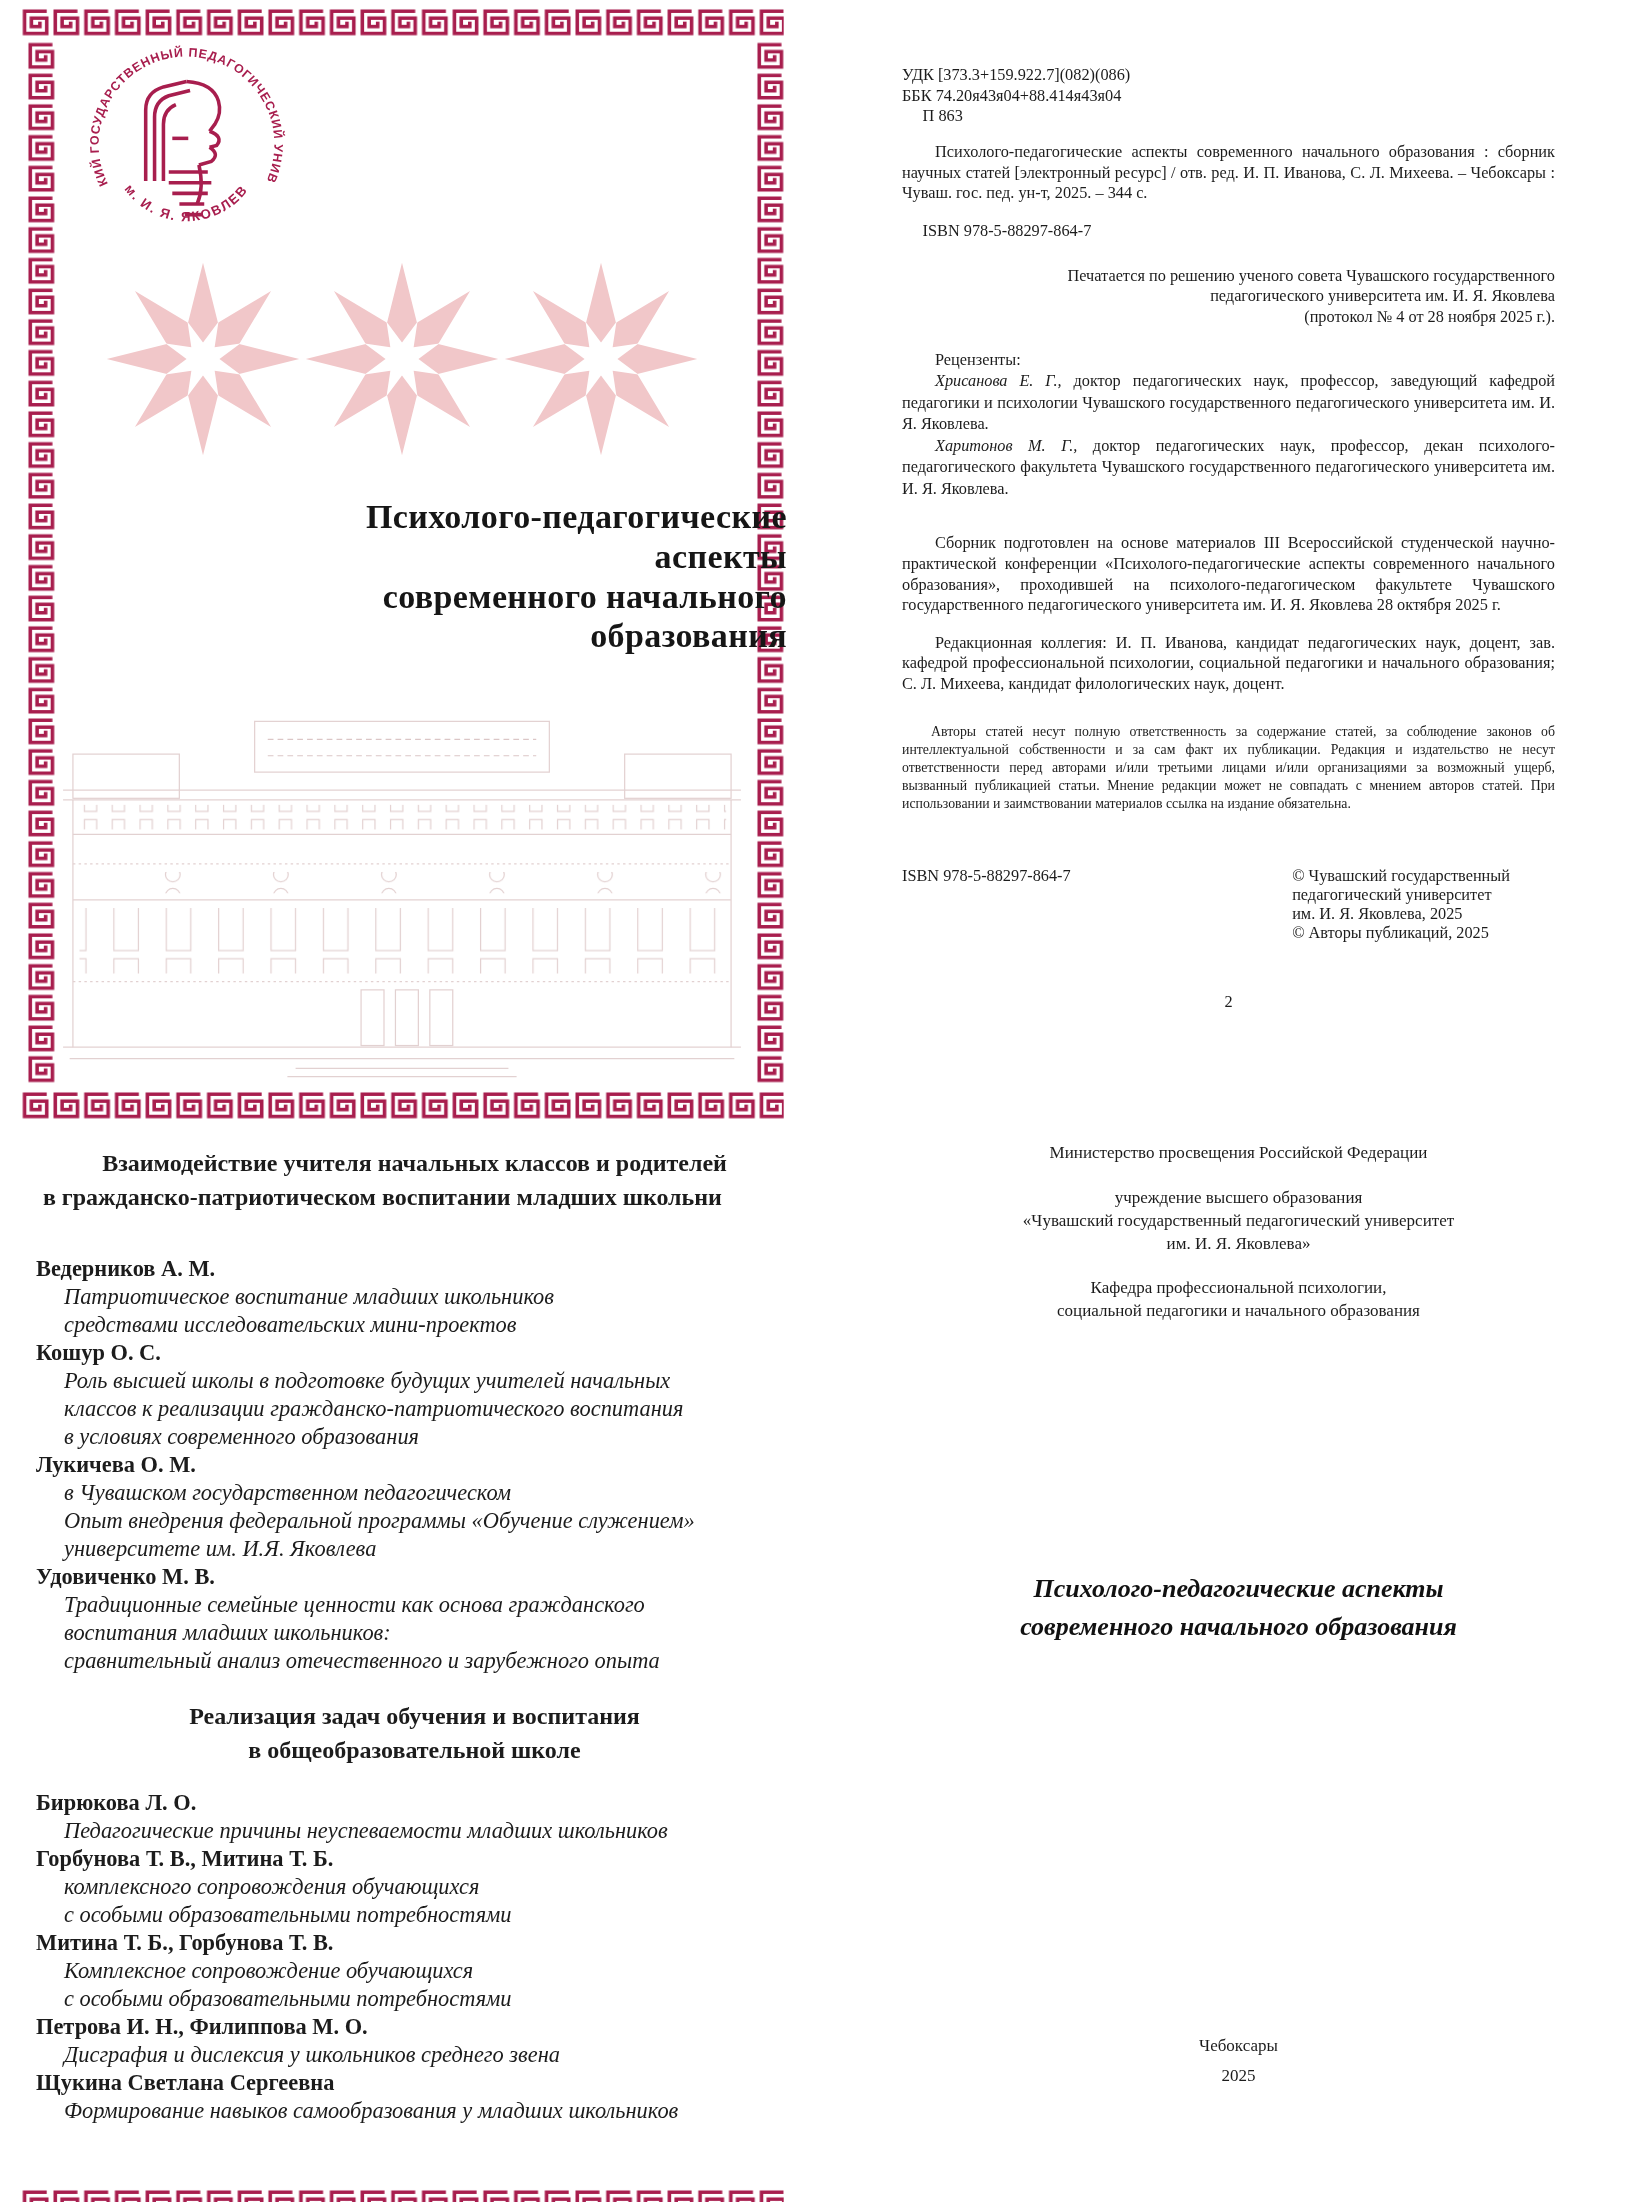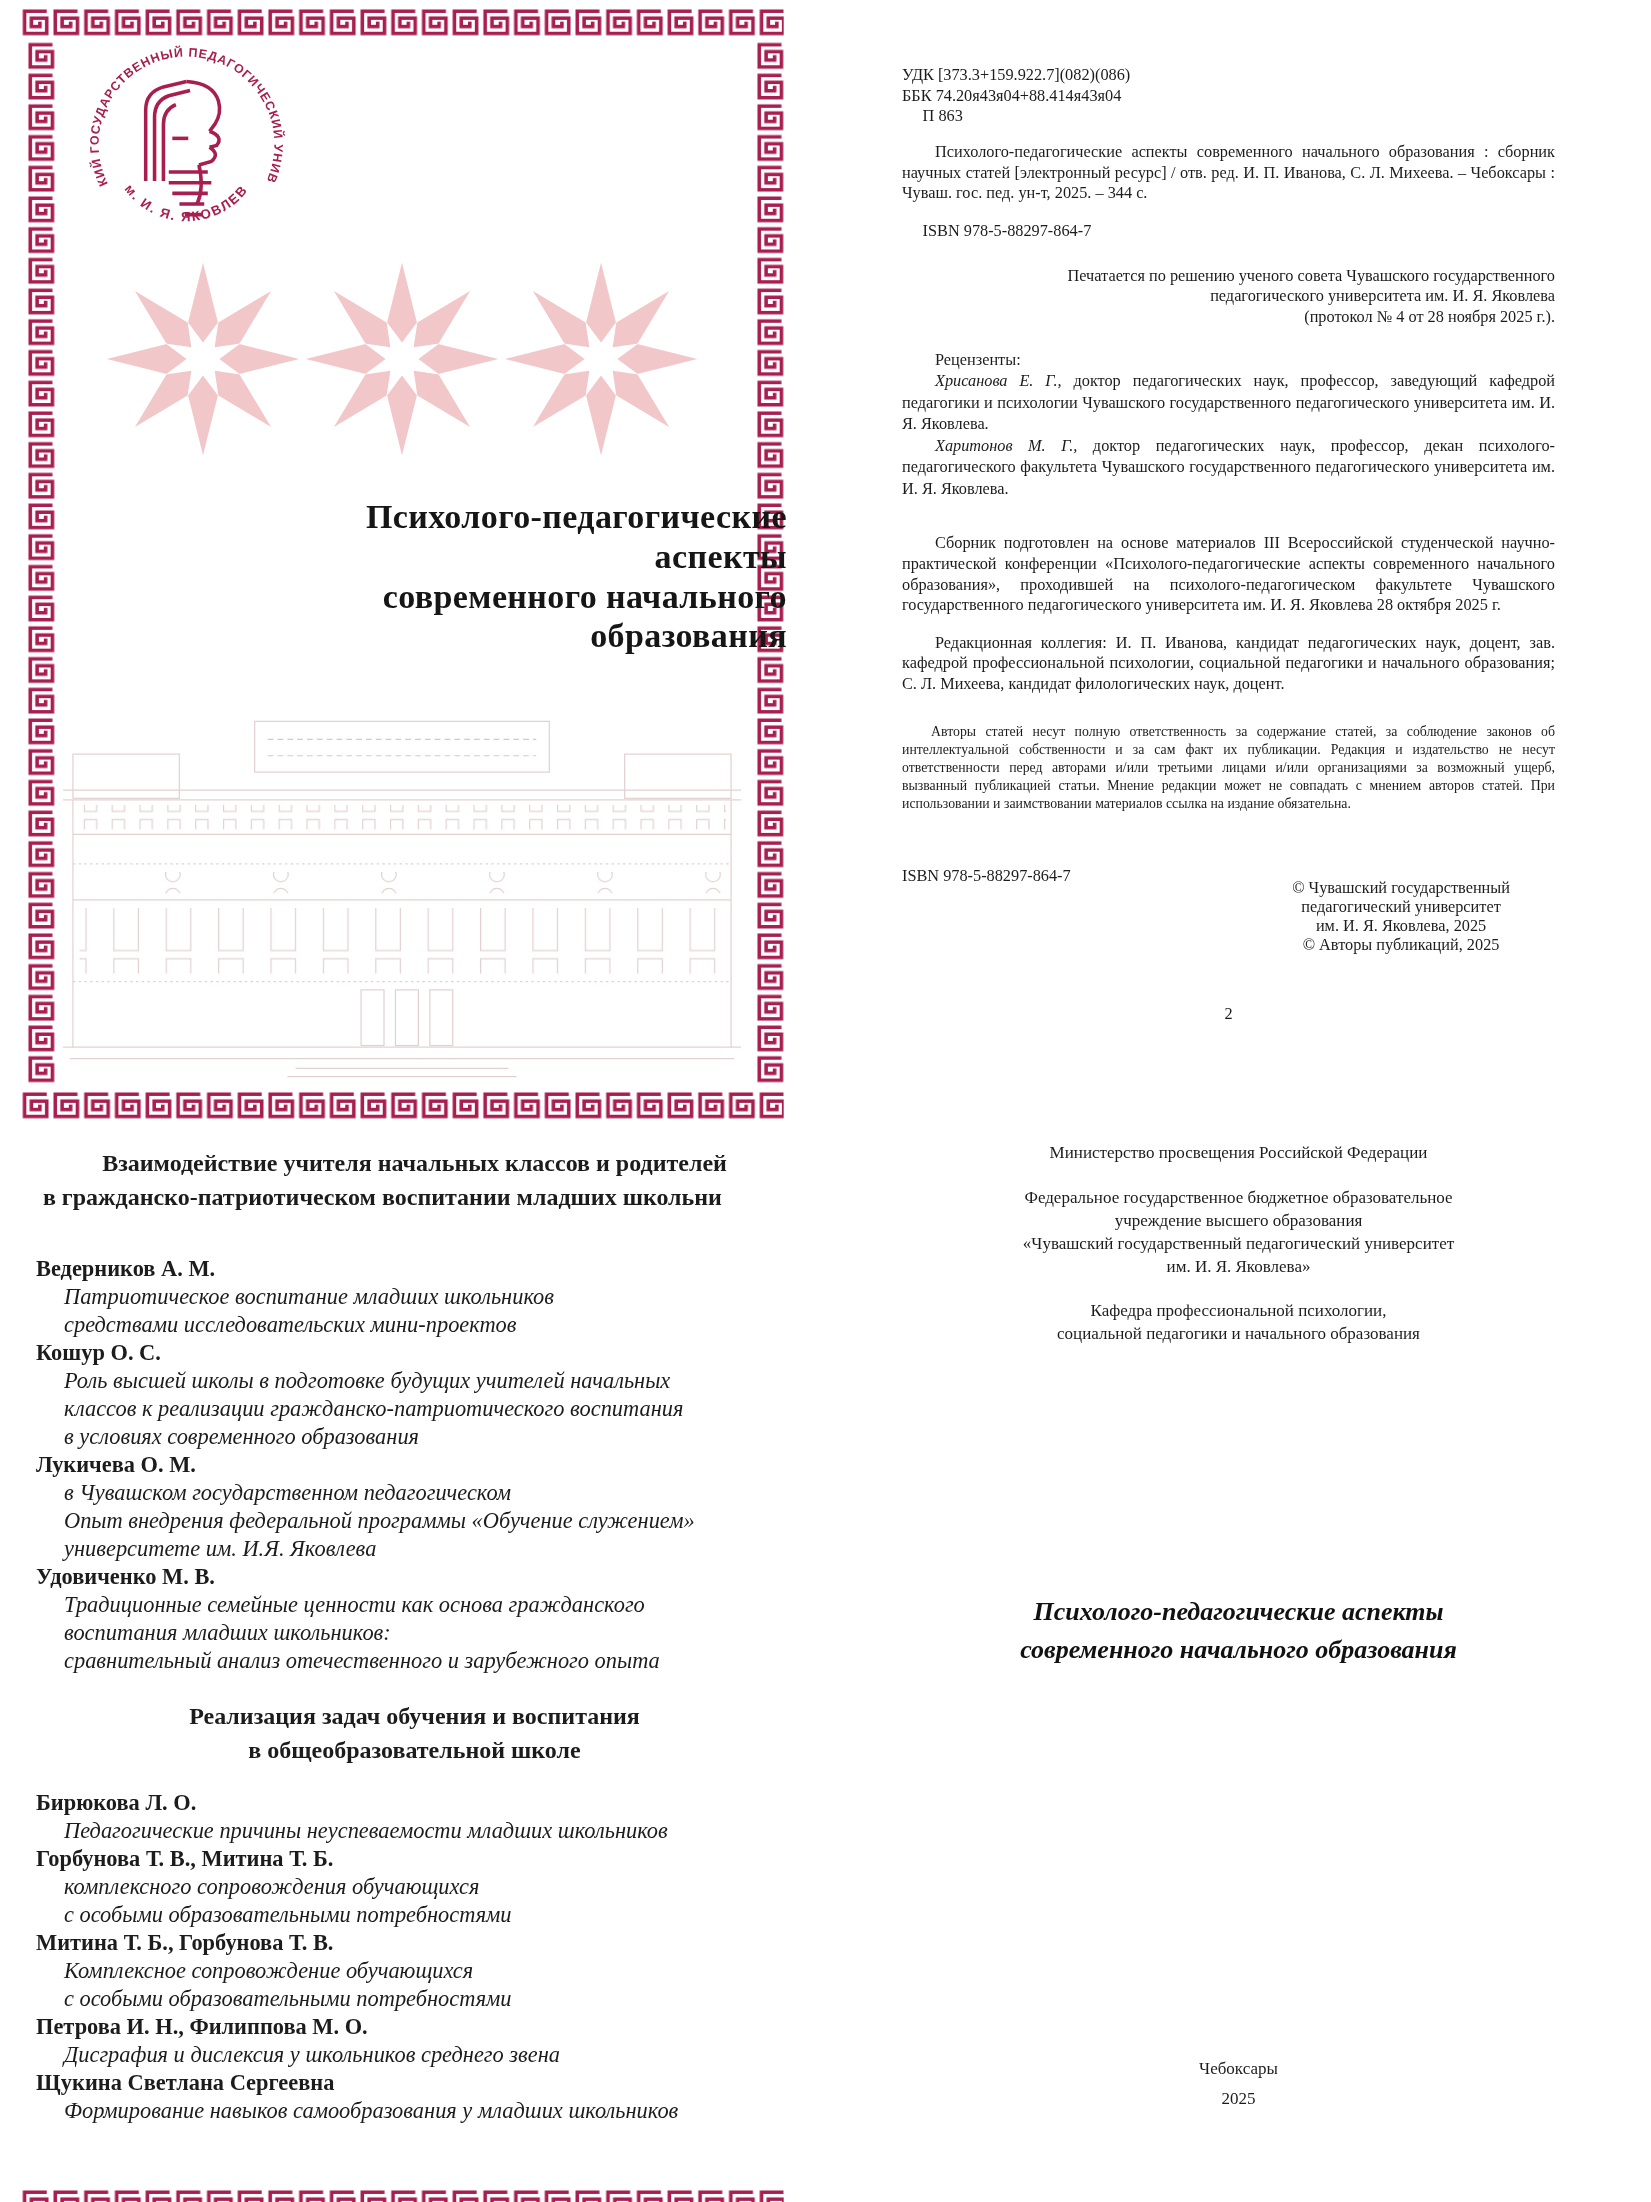--- a/index.html
+++ b/index.html
@@ -27,21 +27,21 @@
   .annotation{margin-top:15.5px;}
   .isbn-top{margin-top:17px;padding-left:20.6px;}
   .approval{margin-top:24px;text-align:right;}
   .rev-label{margin-top:22.4px;text-indent:33px;}
   .rev{line-height:21.5px;}
   .ital{font-style:italic;}
   .about{margin-top:34px;}
   .editorial{margin-top:17px;}
   .disclaimer{margin-top:28px;font-size:13.8px;line-height:18px;text-indent:29px;text-align:justify;}
   .isbn-row{margin-top:53px;display:flex;align-items:flex-start;}
-  .copyright{margin-left:auto;margin-right:45px;text-align:center;line-height:19px;margin-top:12px;}
+  .copyright{margin-left:auto;margin-right:45px;line-height:19px;}
   .pagenum{margin-top:50px;text-align:center;}
 
   
   .toc{position:absolute;left:0;top:1127px;width:826px;height:1075px;padding:19px 0 0 36px;box-sizing:border-box;overflow:hidden;font-size:22.4px;}
   .toc-h{font-weight:bold;font-size:24px;line-height:34px;width:757px;}
   .toc-h .c{text-align:center;}
   .toc-h .clip{white-space:nowrap;margin-left:6.9px;}
   .toc-h1{margin-bottom:41px;}
   .toc-h2{margin-top:24px;margin-bottom:22.4px;}
   .entry-author{font-weight:bold;line-height:28px;white-space:nowrap;}
@@ -272,21 +272,20 @@
     <div class="toc-bottom-strip">
       <svg viewBox="0 0 895 34" width="770" height="29">
           <rect width="100%" height="100%" fill="url(#meander)"></rect>
         </svg>
     </div>
   </section>
 
   <section class="titlepage">
     <div class="tp-ministry">Министерство просвещения Российской Федерации</div>
     <div class="tp-org">
-      <div>Федеральное государственное бюджетное образовательное</div>
       <div>учреждение высшего образования</div>
       <div>«Чувашский государственный педагогический университет</div>
       <div>им. И. Я. Яковлева»</div>
     </div>
     <div class="tp-dept">
       <div>Кафедра профессиональной психологии,</div>
       <div>социальной педагогики и начального образования</div>
     </div>
     <div class="tp-title">
       <div>Психолого-педагогические аспекты</div>

